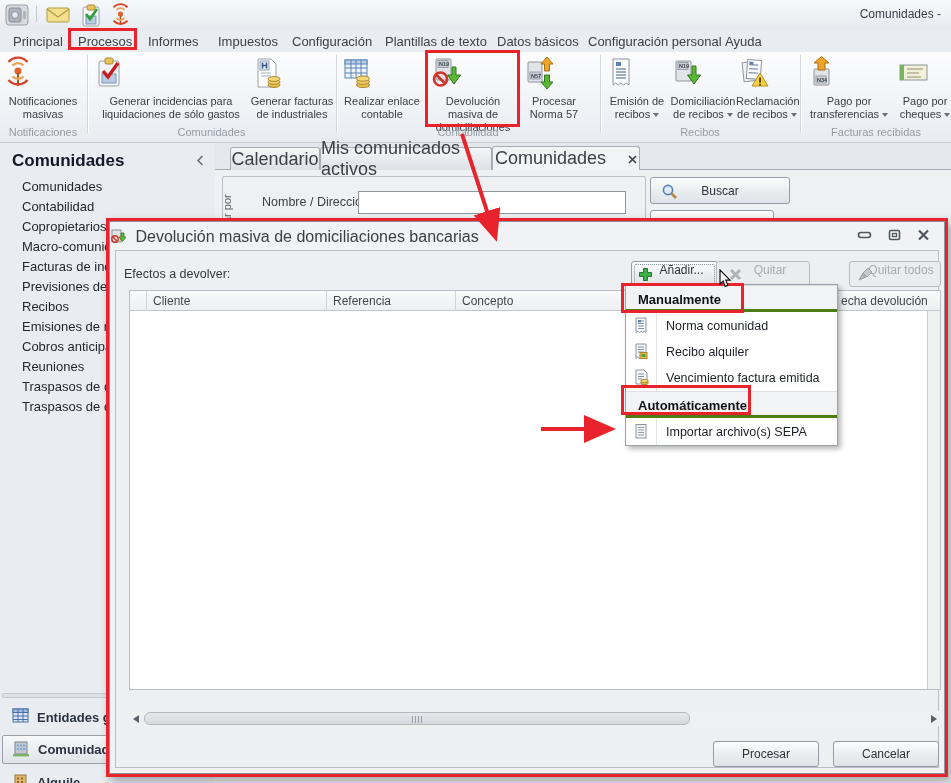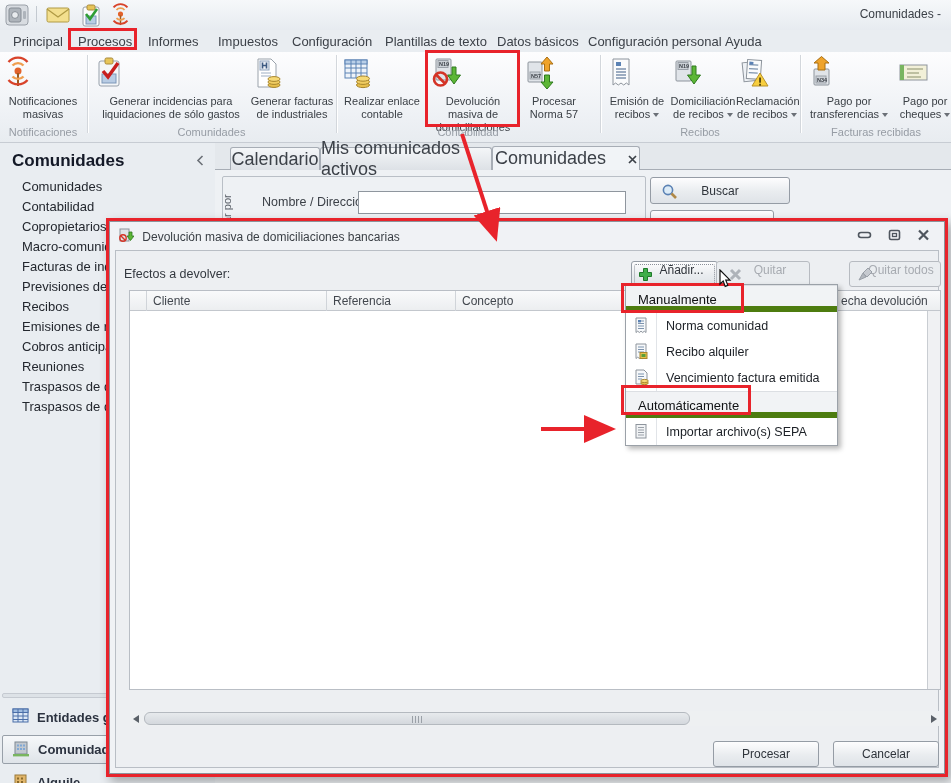--- a/index.html
+++ b/index.html
@@ -41,38 +41,38 @@
 .tab.active{background:#f1f4f7;height:24px;top:3px;z-index:2}
 .filter-box{position:absolute;left:7px;top:33px;width:424px;height:60px;border:1px solid #b9bfc6;border-radius:2px}
 .vlabel{position:absolute;left:6px;top:34px;height:46px;writing-mode:vertical-rl;transform:rotate(180deg);font-size:11px;color:#5a6068}
 .fld-label{position:absolute;left:47px;top:52px;font-size:12.5px;color:#3c4148}
 .fld-input{position:absolute;left:143px;top:48px;width:268px;height:23px;border:1px solid #8f969e;background:#fff;font-size:12px;padding:0 4px}
 .btn{border:1px solid #959ca5;border-radius:3px;background:linear-gradient(#fdfdfe,#e9ecef 55%,#dfe3e8);font-size:12px;color:#2f343b;cursor:pointer;font-family:"Liberation Sans",sans-serif}
 
 
 .dialog{position:absolute;left:106px;top:218px;width:842px;height:559px;border:3px solid #e8232b;background:#f0f2f5;box-shadow:4px 5px 10px rgba(0,0,0,.3);z-index:10}
 .dlg-win{position:absolute;left:0;top:0;right:0;bottom:0;border:1px solid #8c939b;background:#f0f2f5}
-.dlg-title{position:absolute;left:8px;top:6px;font-size:12px;color:#3a3f45}
+.dlg-title{position:absolute;left:0;top:6px;font-size:16px;color:#3a3f45}
 .dlg-btns{position:absolute;right:14px;top:7px;display:flex;gap:16px}
 .dlg-panel{position:absolute;left:5px;top:28px;right:5px;bottom:5px;border:1px solid #b9bec5;background:#edeff2}
 .tool-btn{position:absolute;height:26px;display:flex;align-items:flex-start;justify-content:center}
 .tool-btn.disabled{background:#eaedf0;border-color:#b7bbc1;color:#a7abb1;cursor:default}
 .grid{position:absolute;left:13px;top:39px;width:812px;height:400px;border:1px solid #b9bec5;background:#fff}
 .grid-head{position:absolute;left:0;top:0;width:100%;height:20px;background:linear-gradient(#f9fafb,#ecieef0);background:linear-gradient(#f9fafb,#eceef0);border-bottom:1px solid #c3c7cd;display:flex}
 .gh-cell{height:20px;border-right:1px solid #d0d4d9;font-size:12px;color:#42474e;padding:3px 0 0 6px;white-space:nowrap;overflow:hidden}
 .vscroll{position:absolute;right:0;top:20px;width:13px;bottom:0;background:#f0f1f3;border-left:1px solid #c9cdd2}
 .total-row{position:absolute;left:13px;top:439px;width:812px;height:19px;background:#eef0f3;border:1px solid #c3c7cd;border-top:none}
 .hscroll{position:absolute;left:14px;top:460px;width:810px;height:15px;background:#eef0f2;display:flex;align-items:center}
 .hs-thumb{position:absolute;left:14px;top:1px;width:546px;height:13px;background:linear-gradient(#e7eaed,#d4d8dd);border:1px solid #b4b9bf;border-radius:6px}
 .hs-grip{position:absolute;left:50%;top:3px;width:10px;height:7px;margin-left:-5px;background:repeating-linear-gradient(90deg,#9aa0a7 0,#9aa0a7 1px,transparent 1px,transparent 3px)}
 
 
 .ctx-menu{position:absolute;left:625px;top:284px;width:213px;height:162px;background:#fff;border:1px solid #9ba1a8;box-shadow:3px 3px 5px rgba(0,0,0,.28);z-index:20}
 .ctx-gutter{position:absolute;left:30px;top:0;bottom:0;width:1px;background:#e1e4e8}
-.ctx-header{position:absolute;left:0;width:100%;height:27px;background:#f1f3f5;border-top:1px solid #dcdfe3;border-bottom:6px solid #4d7c0f;font-weight:normal;font-size:13px;color:#101214;padding:6px 0 0 12px}
+.ctx-header{position:absolute;left:0;width:100%;height:27px;background:#f1f3f5;border-top:1px solid #dcdfe3;border-bottom:3px solid #4d7c0f;font-weight:bold;font-size:13px;color:#101214;padding:6px 0 0 12px}
 .ctx-item{position:absolute;left:0;width:100%;height:26px;font-size:12.5px;color:#1c2026;cursor:pointer}
 .ctx-item .ci-lbl{position:absolute;left:40px;top:6px;white-space:nowrap}
 .ctx-item .ci-ico{position:absolute;left:7px;top:4px}
 
 
 .red-box{position:absolute;border:3px solid #e8232b;z-index:30;pointer-events:none}
 .anno-svg{position:absolute;left:0;top:0;width:951px;height:783px;z-index:31;pointer-events:none}
 .cursor-ico{position:absolute;z-index:32;pointer-events:none}
 </style>
 </head>

